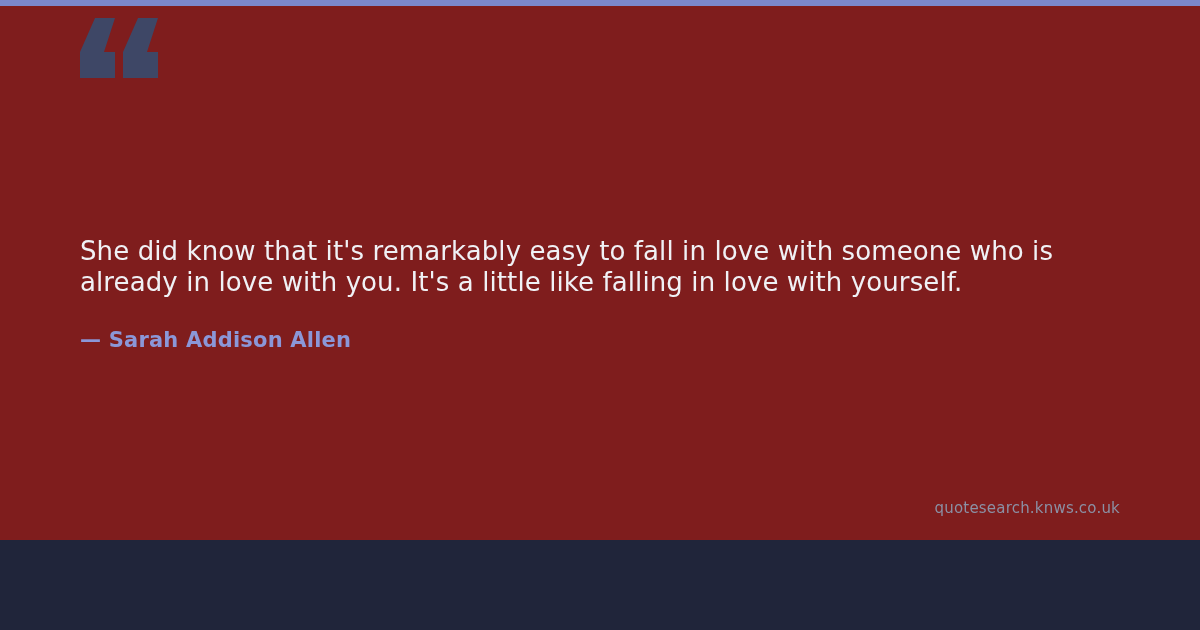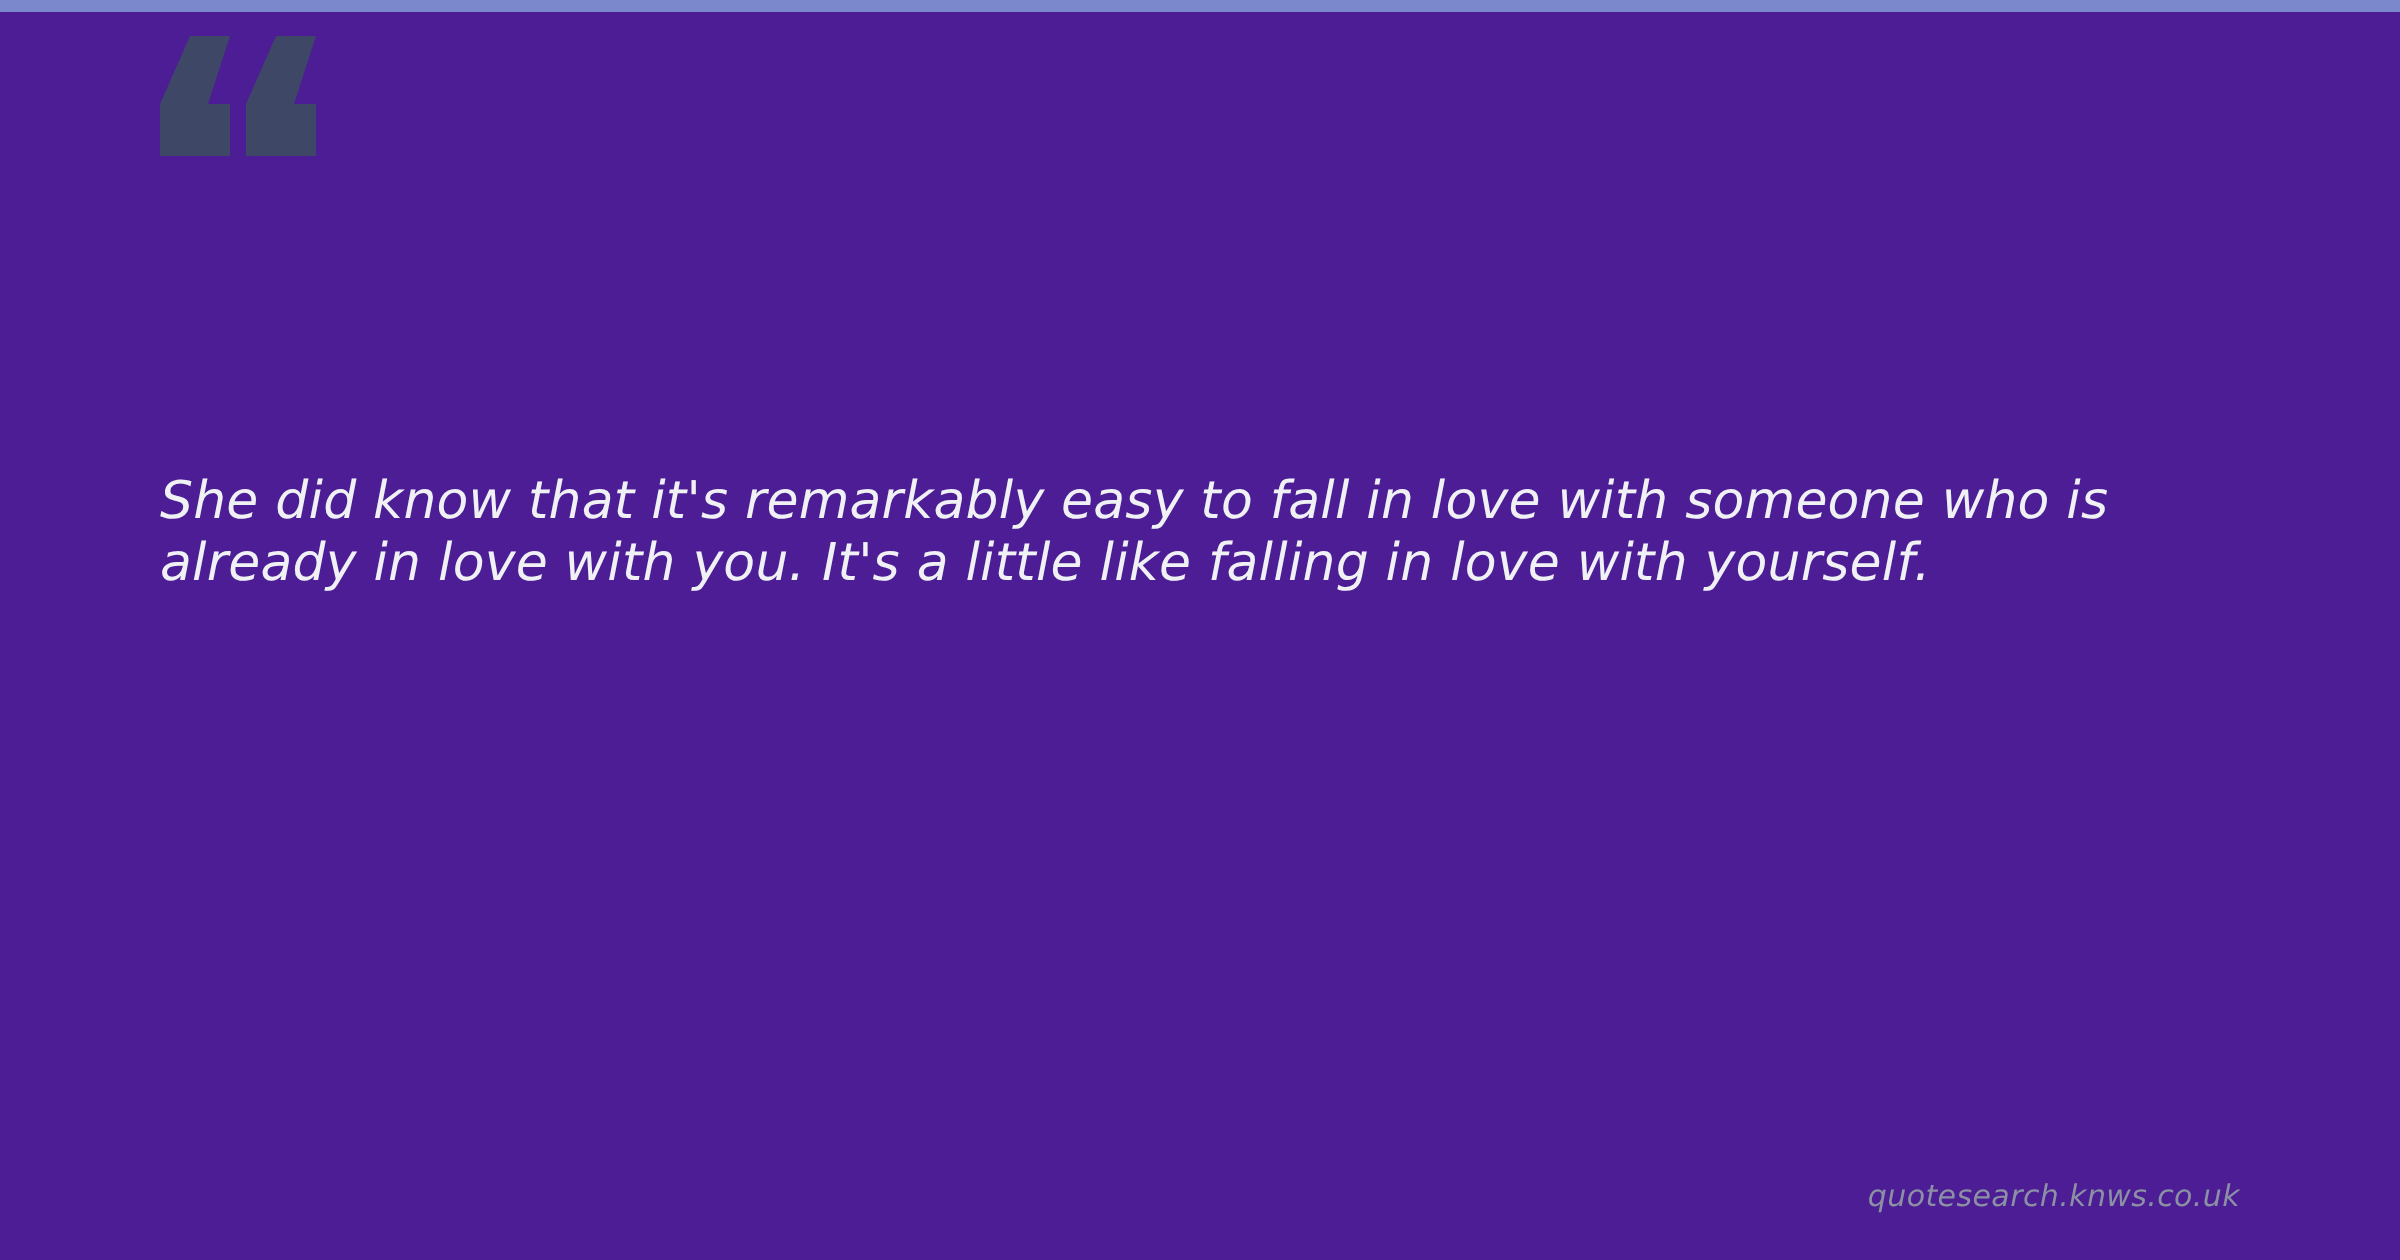--- a/index.html
+++ b/index.html
@@ -12,24 +12,23 @@
     height: 630px;
     overflow: hidden;
     background: #20253a;
     font-family: "DejaVu Sans", "Liberation Sans", sans-serif;
     -webkit-font-smoothing: antialiased;
   }
 
   .quote-card {
     position: relative;
     width: 1200px;
-    height: 630px;
-    background: #4c1d95;
+    height: 540px;
+    background: #7f1d1d;
     box-sizing: border-box;
-    font-style: italic;
   }
 
   .accent-bar {
     position: absolute;
     top: 0;
     left: 0;
     width: 1200px;
     height: 6px;
     background: #7b88cc;
   }
@@ -107,17 +106,18 @@
   <div class="quote-mark">
     <svg width="120" height="92" viewBox="0 0 120 92" aria-hidden="true" focusable="false">
       <path d="M2 72 L2 46 L17 12 L37 12 L26 46 L37 46 L37 72 Z" fill="#3e4766"></path>
       <path d="M45 72 L45 46 L60 12 L80 12 L69 46 L80 46 L80 72 Z" fill="#3e4766"></path>
     </svg>
   </div>
 
   <div class="content">
     <p class="quote-text">She did know that it's remarkably easy to fall in love with someone who is already in love with you. It's a little like falling in love with yourself.</p>
 
+    <p class="author"><span class="dash">—</span> <span>Sarah Addison Allen</span></p>
   </div>
 
   <div class="footer">quotesearch.knws.co.uk</div>
 
 </div>
 
 </body></html>

